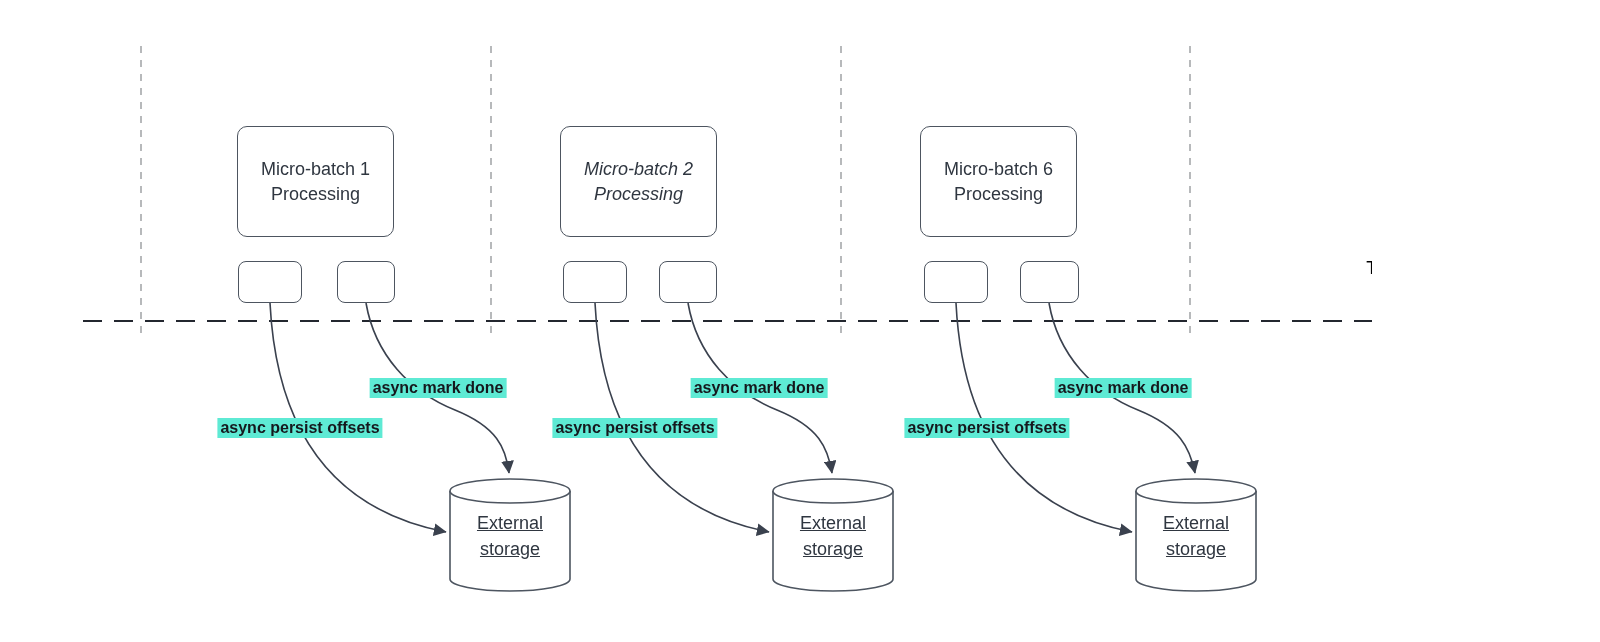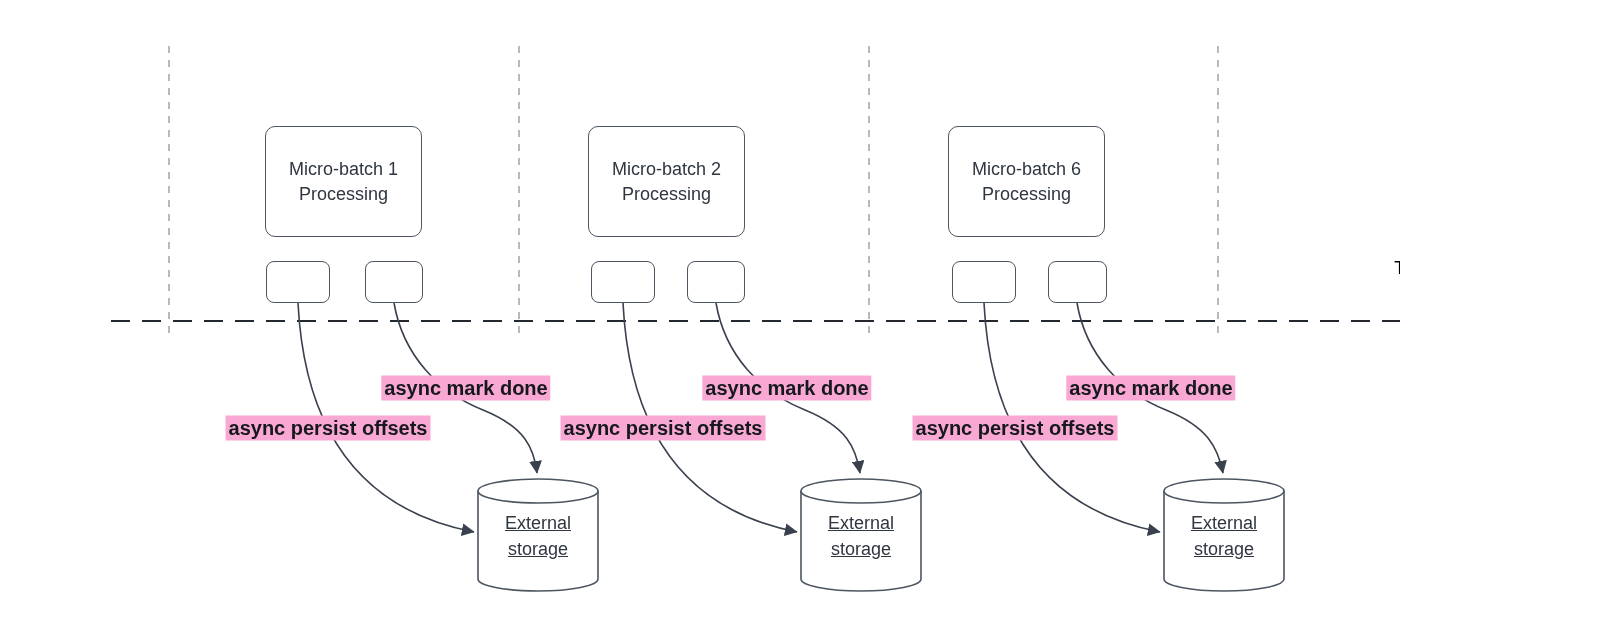--- a/index.html
+++ b/index.html
@@ -7,21 +7,20 @@
     padding: 0;
     background: #ffffff;
     font-family: "Liberation Sans", "DejaVu Sans", sans-serif;
   }
   .canvas {
     position: relative;
     width: 1372px;
     height: 642px;
     background: #ffffff;
     overflow: hidden;
-    margin-left: 28px;
   }
   .layer {
     position: absolute;
     left: 0; top: 0;
     width: 1600px; height: 642px;
     z-index: 1;
   }
   .shape {
     position: absolute;
     box-sizing: border-box;
@@ -39,24 +38,24 @@
     color: #2f3640;
     font-size: 18px;
     line-height: 25px;
   }
   .mini-box {
     border-radius: 8px;
   }
   .curve-label {
     position: absolute;
     transform: translate(-50%, -50%);
-    font-size: 20px;
+    font-size: 16px;
     font-weight: bold;
     color: #15181d;
-    background: #f9a8d4;
+    background: #5eead4;
     padding: 1px 3px;
     white-space: nowrap;
     z-index: 3;
   }
   .storage-label {
     position: absolute;
     width: 120px;
     text-align: center;
     color: #2f3640;
     font-size: 18px;
@@ -125,21 +124,21 @@
     <div class="shape mini-box" style="left:337px; top:261px; width:58px; height:42px;"></div>
     <div class="curve-label" style="left:300px; top:428px;">async persist offsets</div>
     <div class="curve-label" style="left:438px; top:388px;">async mark done</div>
     <div class="storage-label" style="left:450px; top:510px;">
       <div>External</div>
       <div>storage</div>
     </div>
   </div>
 
   <div>
-    <div class="shape process-box" style="left:560px; top:126px; width:157px; height:111px;">
+    <div class="shape process-box" style="left:560px; top:126px; width:157px; height:111px;font-style:italic;">
       <span>Micro-batch 2</span>
       <span>Processing</span>
     </div>
     <div class="shape mini-box" style="left:563px; top:261px; width:64px; height:42px;"></div>
     <div class="shape mini-box" style="left:659px; top:261px; width:58px; height:42px;"></div>
     <div class="curve-label" style="left:635px; top:428px;">async persist offsets</div>
     <div class="curve-label" style="left:759px; top:388px;">async mark done</div>
     <div class="storage-label" style="left:773px; top:510px;">
       <div>External</div>
       <div>storage</div>

